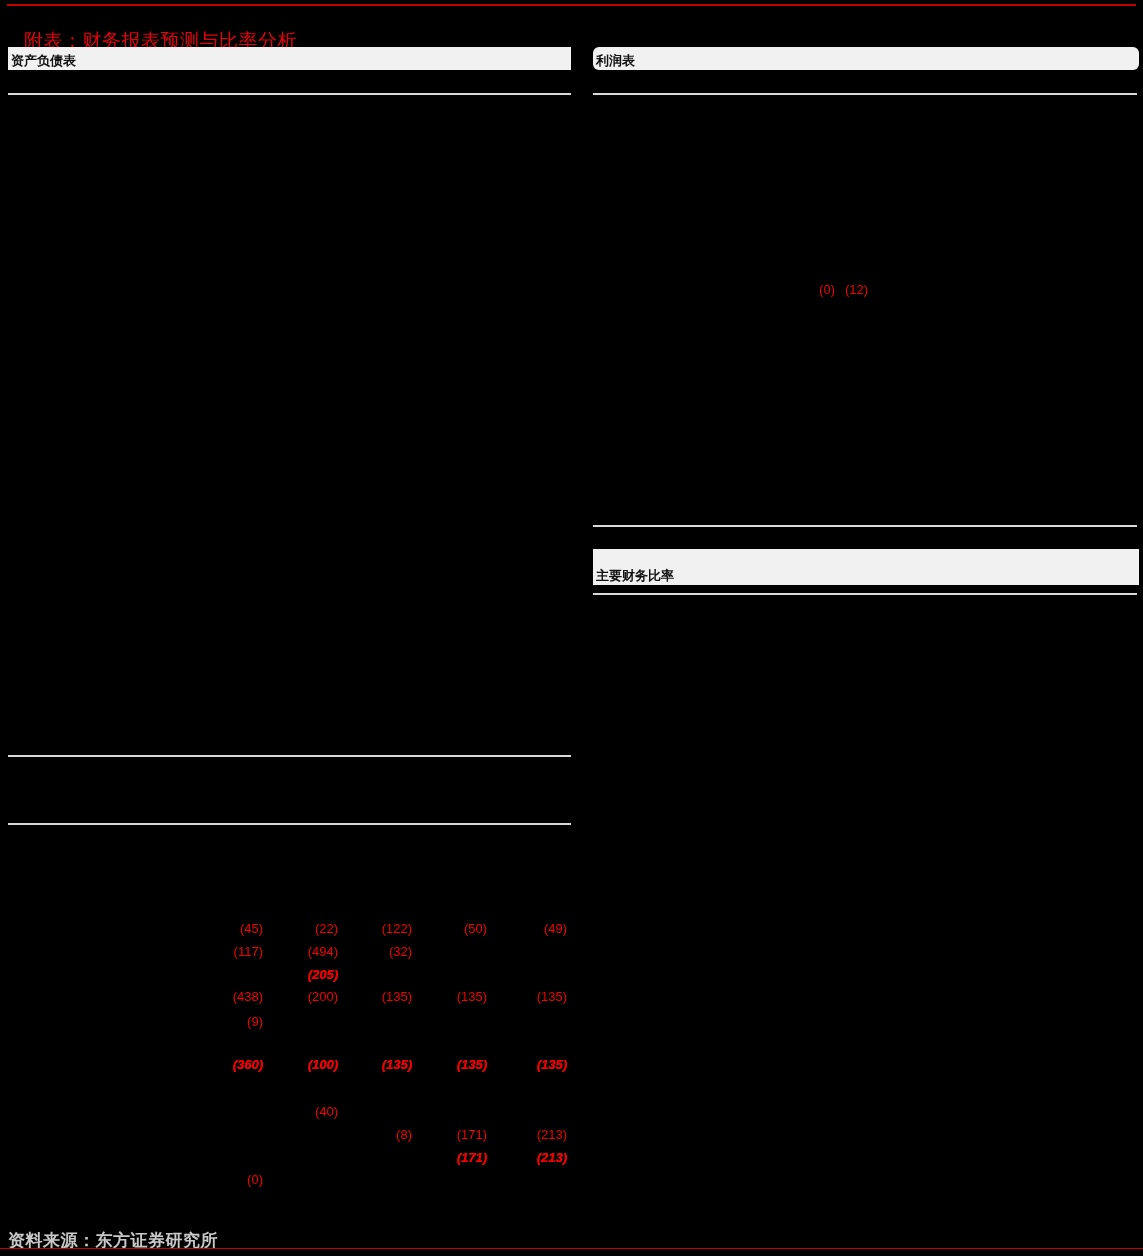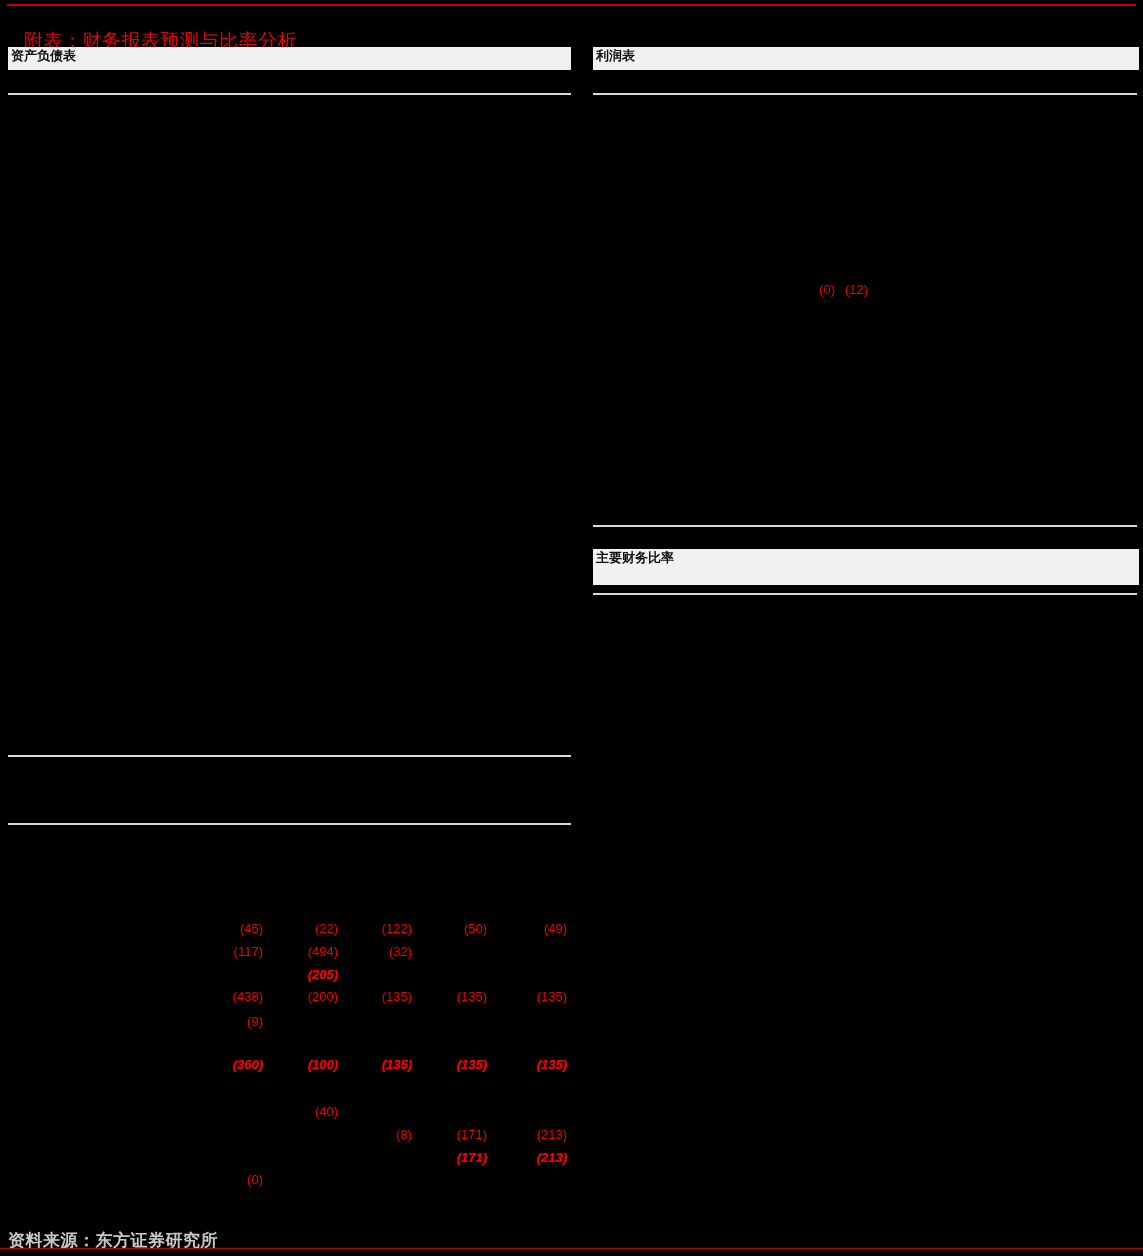--- a/index.html
+++ b/index.html
@@ -23,21 +23,21 @@
   .rule{position:absolute;background:var(--divider-gray);height:2px;}
   .red-rule{position:absolute;background:var(--accent-red);}
   .page-title{
     position:absolute;left:8px;top:12px;margin:16px;
     font-size:19px;font-weight:normal;color:var(--title-red);
     letter-spacing:0.5px;
   }
   .header-bar{
     position:absolute;background:var(--header-bar-bg);
     color:var(--header-text);font-size:13px;font-weight:bold;
-    display:flex;align-items:flex-start;padding-left:3px;box-sizing:border-box;
+    display:flex;align-items:flex-end;padding-left:3px;box-sizing:border-box;
   }
   .red-num{
     position:absolute;width:72px;height:16px;line-height:16px;
     text-align:right;color:var(--number-red);font-size:13px;
     white-space:nowrap;
   }
   .red-num.bold{font-weight:bold;text-shadow:0.4px 0 0 currentColor;font-style:italic;}
   .footer-source{
     position:absolute;left:8px;top:1229px;
     font-size:17px;font-weight:bold;color:var(--source-text-gray);
@@ -54,21 +54,21 @@
   <h1 class="page-title">附表：财务报表预测与比率分析</h1>
 
   <div class="header-bar" style="left:8px;top:47px;width:563px;height:23px;">
     <span>资产负债表</span>
   </div>
   <div class="rule" style="left:8px;top:93px;width:563px;"></div>
   <div class="rule" style="left:8px;top:755px;width:563px;"></div>
 
   <div class="rule" style="left:8px;top:823px;width:563px;"></div>
 
-  <div class="header-bar" style="left:593px;top:47px;width:546px;height:23px;">
+  <div class="header-bar" style="left:593px;top:47px;width:546px;height:23px;border-radius:6px;">
     <span>利润表</span>
   </div>
   <div class="rule" style="left:593px;top:93px;width:544px;"></div>
   <div class="rule" style="left:593px;top:525px;width:544px;"></div>
 
   <div class="header-bar" style="left:593px;top:549px;width:546px;height:36px;">
     <span>主要财务比率</span>
   </div>
   <div class="rule" style="left:593px;top:593px;width:544px;"></div>
 

